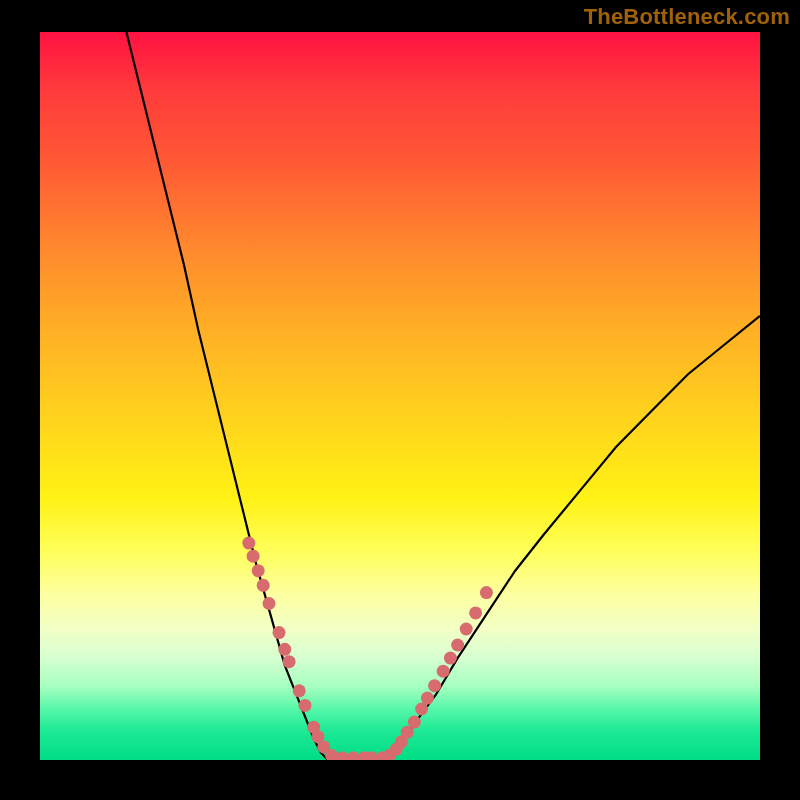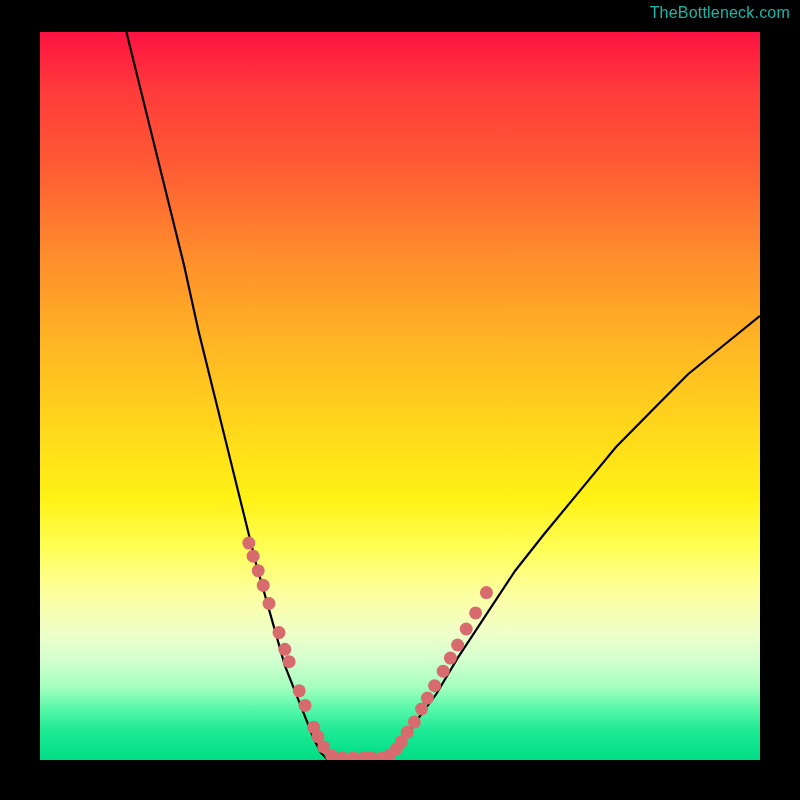--- a/index.html
+++ b/index.html
@@ -14,23 +14,23 @@
   .frame {
     position: relative;
     width: 800px;
     height: 800px;
     background: #000;
   }
   .watermark {
     position: absolute;
     top: 4px;
     right: 10px;
-    color: #14b8a6;
-    font-size: 16px;
-    font-weight: 400;
+    color: #a16207;
+    font-size: 22px;
+    font-weight: 700;
     letter-spacing: 0.2px;
     z-index: 10;
   }
   .plot-area {
     position: absolute;
     left: 40px;
     top: 32px;
     width: 720px;
     height: 728px;
     background: linear-gradient(to bottom,

